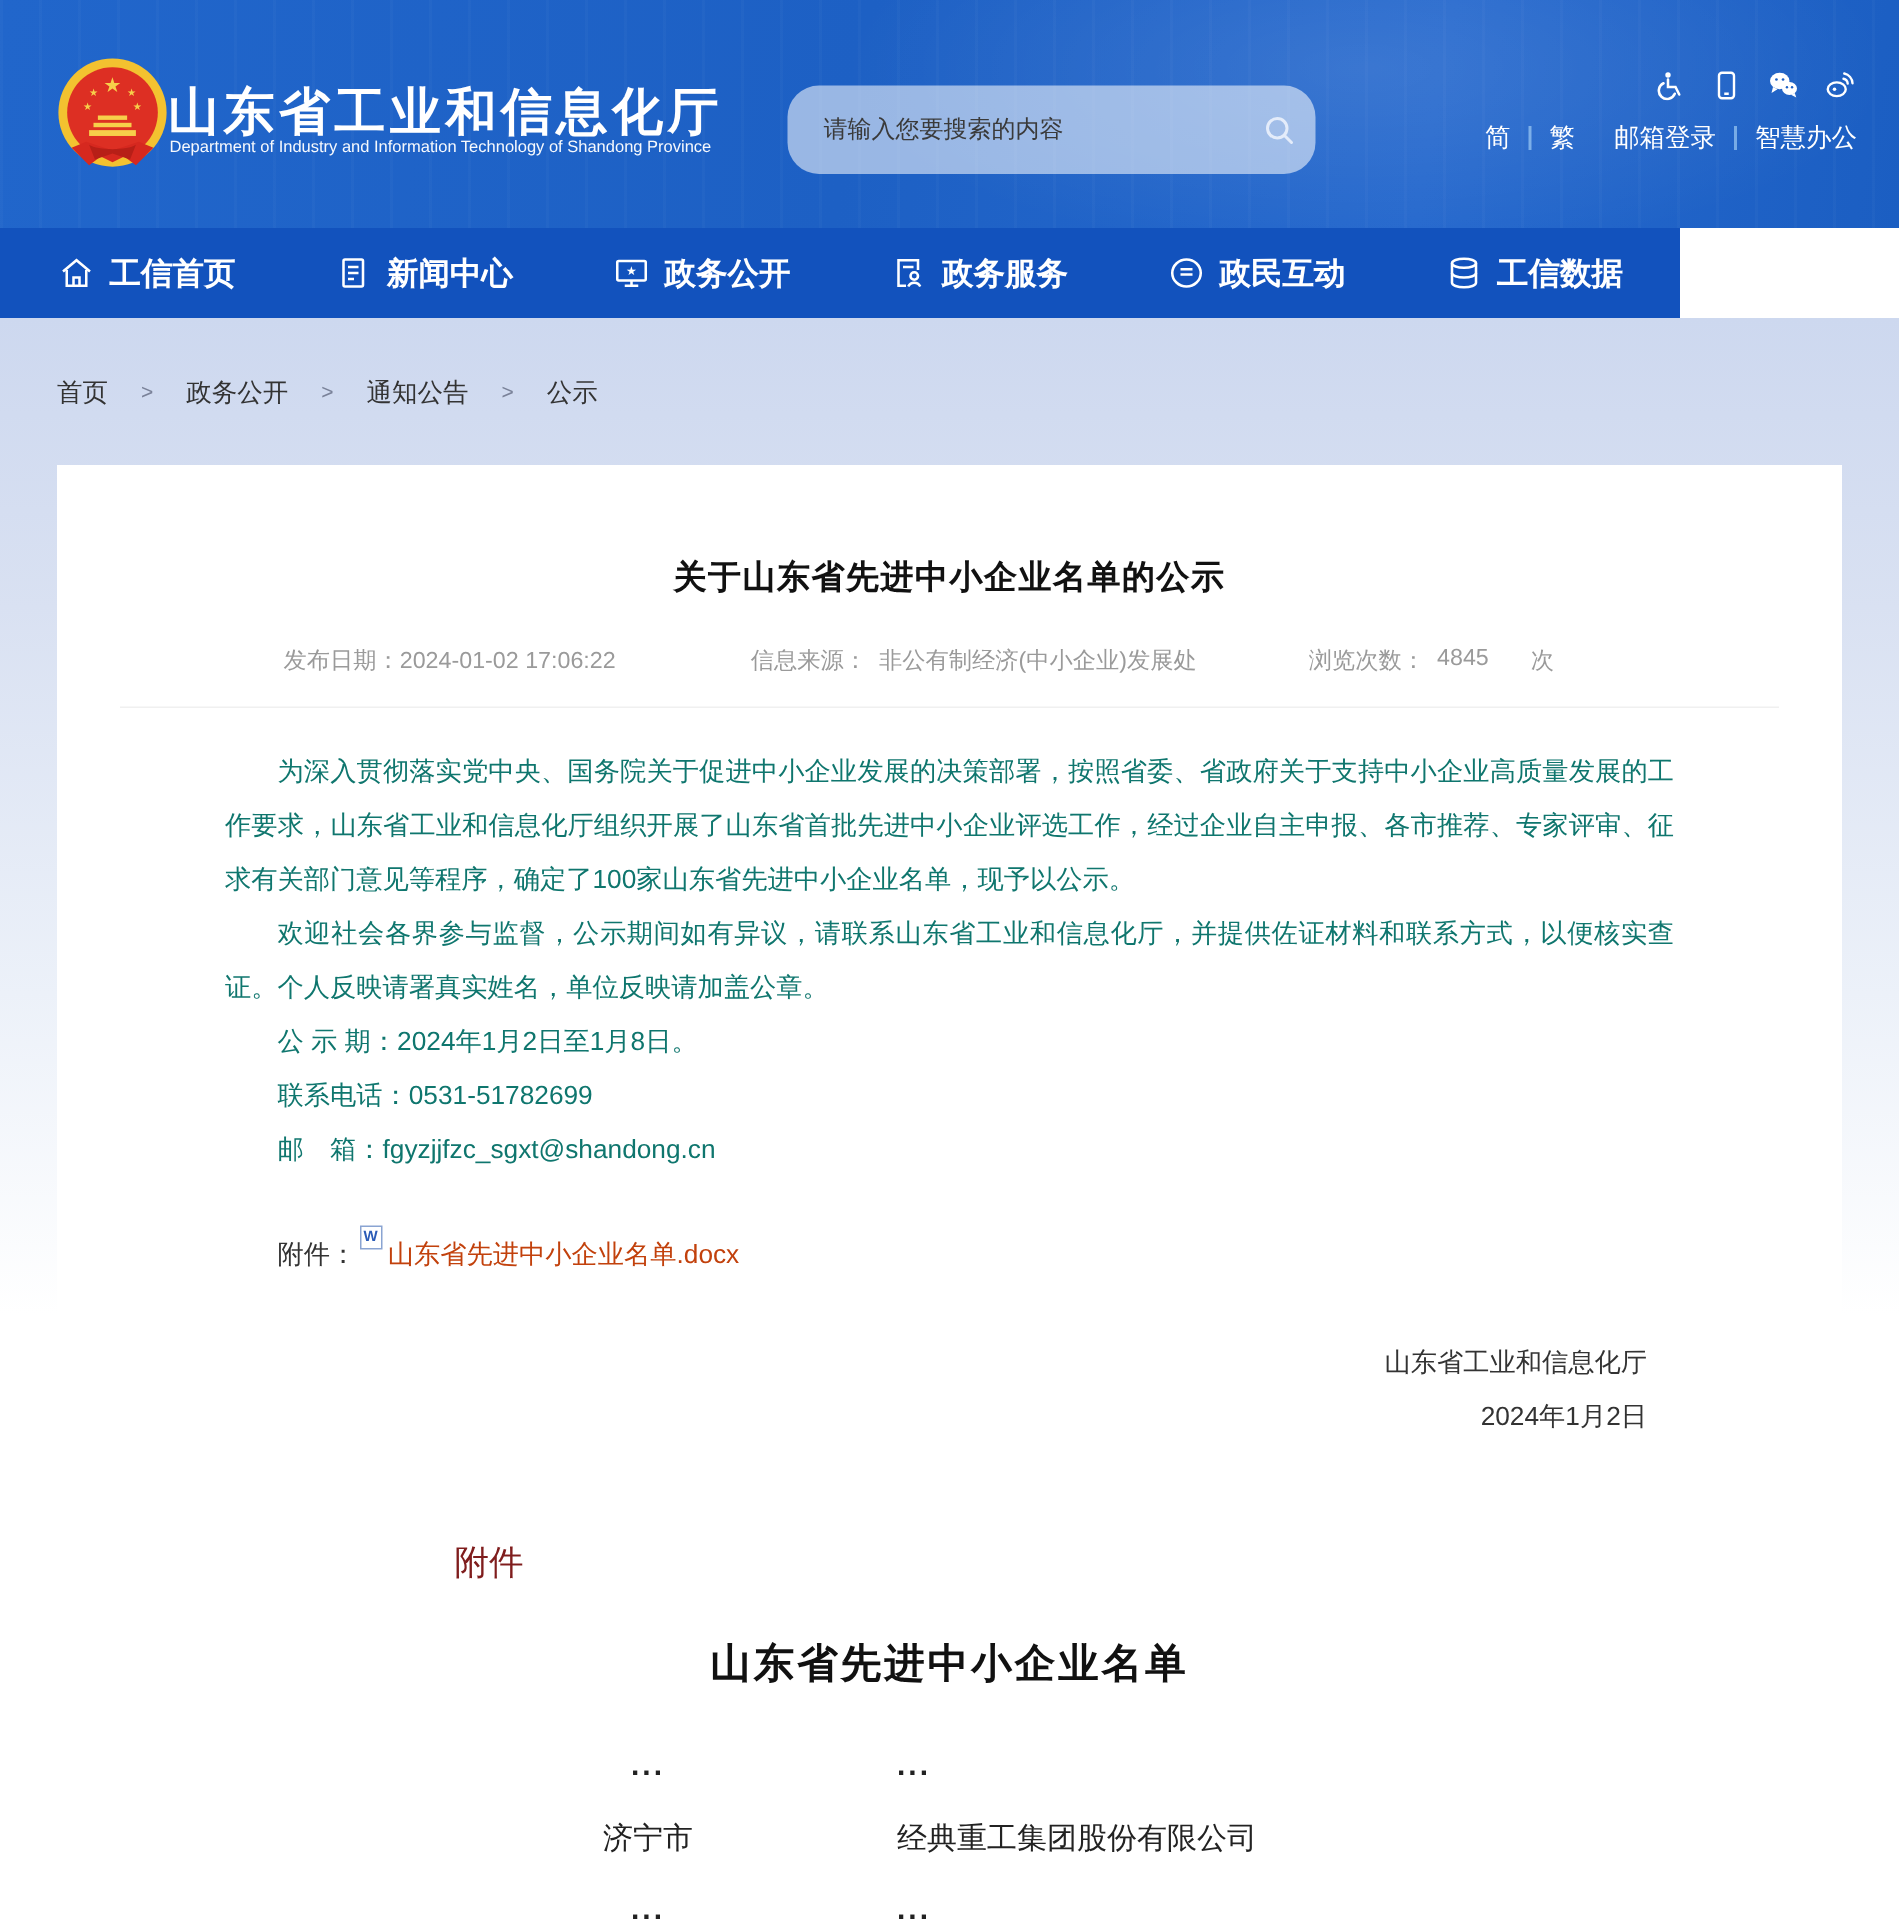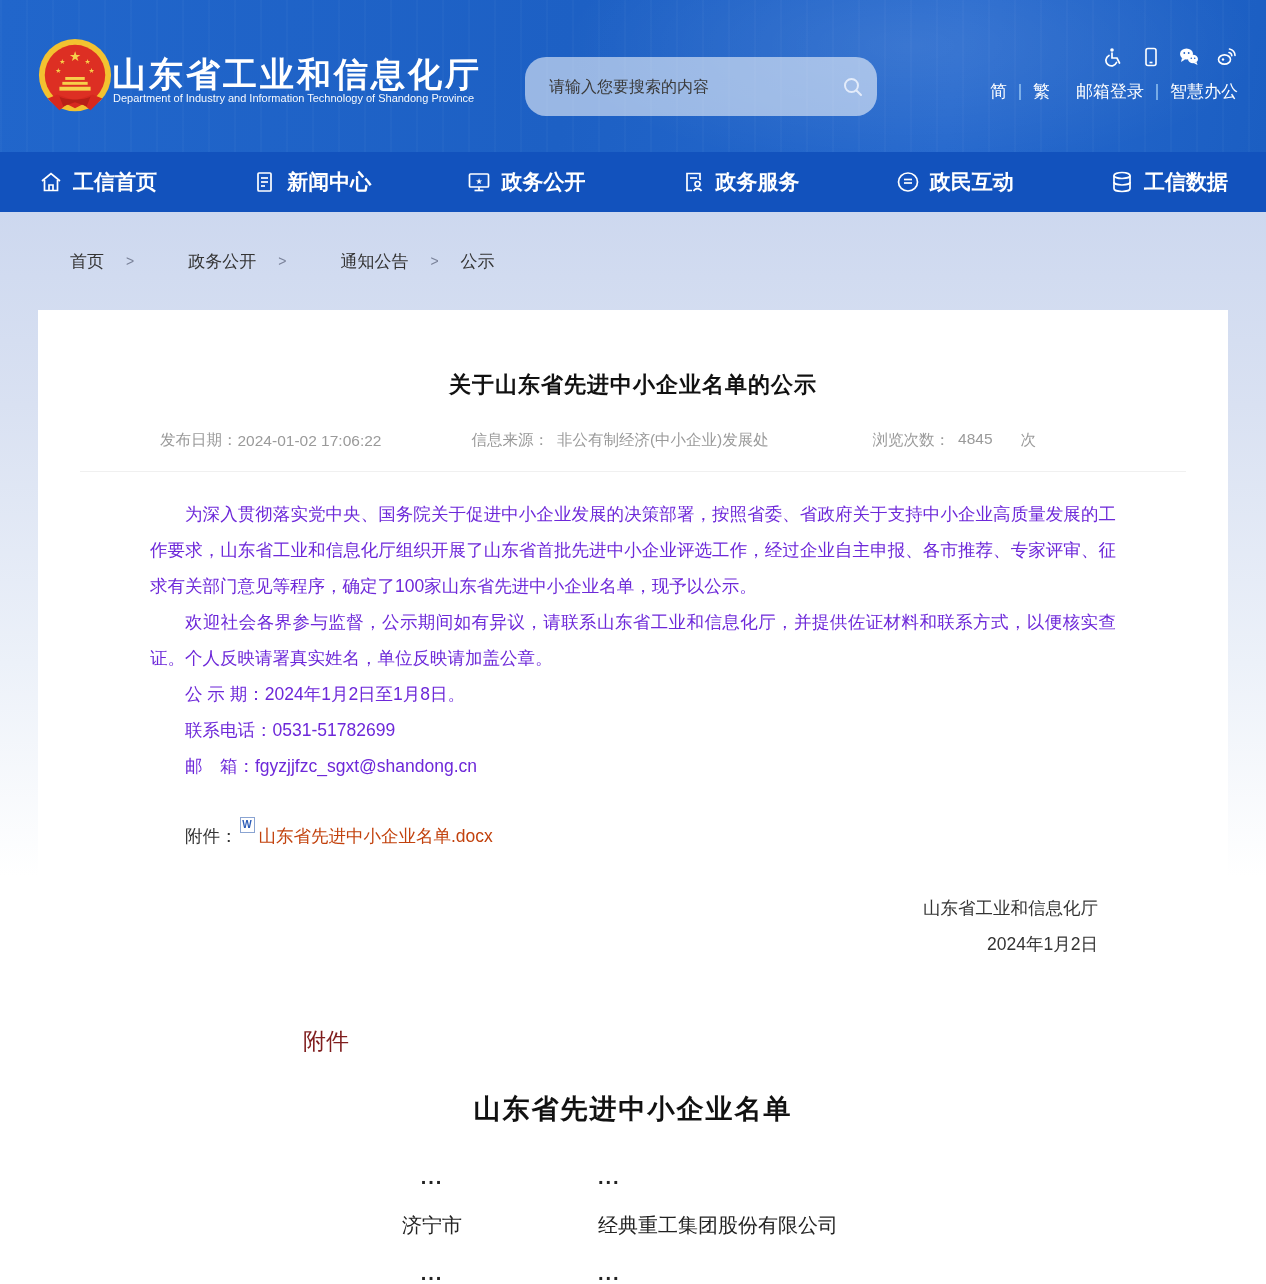--- a/index.html
+++ b/index.html
@@ -32,46 +32,46 @@
 
   .top-icons { position:absolute; right:28px; top:46px; z-index:2; display:flex; gap:16px; align-items:center; }
   .top-icons .ticon { width:22px; height:22px; display:inline-flex; align-items:center; justify-content:center; }
   .top-links { position:absolute; right:28px; top:80px; z-index:2; display:flex; align-items:center;
     color:#fff; font-size:17px; white-space:nowrap; }
   .top-links .sep { width:2px; height:16px; background:rgba(190,230,255,.55); margin:0 12px; }
   .top-links .gap { width:26px; }
   .top-links span[data-interactable="true"] { cursor:pointer; }
 
   
-  .nav { position:absolute; top:152px; left:0; width:1266px; height:60px; background:#1252bd;
+  .nav { position:absolute; top:152px; left:0; width:1120px; height:60px; background:#1252bd;
     display:flex; justify-content:space-between; align-items:center; padding:0 38px; }
   .nav-item { display:flex; align-items:center; gap:9px; color:#fff; font-size:21px; font-weight:bold; cursor:pointer; }
   .nav-item svg { display:block; }
 
   
   .main-bg { position:absolute; top:212px; left:0; width:1266px; height:1072px;
     background:linear-gradient(180deg,#cdd8ef 0%, #d9e1f2 18%, #ecf1f9 42%, #ffffff 62%); }
 
   
   .breadcrumb { position:absolute; top:212px; left:38px; height:98px; display:flex; align-items:center;
     font-size:17px; color:#333; }
-  .breadcrumb .crumb { cursor:pointer;margin-left:32px; }
+  .breadcrumb .crumb { cursor:pointer; }
   .breadcrumb .bc-sep { color:#7a8299; margin:0 22px; font-size:14px; }
 
   
   .card { position:absolute; top:310px; left:38px; width:1190px; height:974px; background:#fff; }
   .article-title { margin-top:60px; text-align:center; font-size:22px; font-weight:bold; color:#111;
     letter-spacing:1px; }
   .meta { margin:30px 42px 0; padding:0 0 20px; display:flex; align-items:center;
     color:#9a9a9a; font-size:15.5px; border-bottom:1px solid #f0f0f0; }
   .meta .m-src { margin-left:90px; }
   .meta .m-unit { margin-left:28px; }
   .meta .m-views-wrap { margin-left:auto; display:flex; }
 
-  .body-text { padding:24px 112px 0; font-size:17.5px; line-height:36px; color:#6d28d9; text-align:justify; }
+  .body-text { padding:24px 112px 0; font-size:17.5px; line-height:36px; color:#0f766e; text-align:justify; }
   .body-text p { text-indent:2em; }
 
   .attach-line { padding:40px 112px 0; font-size:17.5px; color:#333; display:flex; }
   .attach-line .indent { display:inline-block; width:2em; }
   .doc-icon { display:inline-block; width:15px; height:16px; border:1px solid #8aa4d2; background:#fff;
     color:#2b5bb7; font-size:10px; font-weight:bold; text-align:center; line-height:14px;
     position:relative; top:-7px; margin:0 4px 0 2px; }
   .attach-link { color:#c2410c; cursor:pointer; text-decoration:none; }
 
   .signature { margin-top:42px; padding-right:130px; text-align:right; font-size:17.5px; color:#333; line-height:36px; }
@@ -228,21 +228,21 @@
     <span class="bc-sep" data-interactable="false">&gt;</span>
     <span class="crumb" data-interactable="true">通知公告</span>
     <span class="bc-sep" data-interactable="false">&gt;</span>
     <span data-interactable="false">公示</span>
   </div>
 
   <div class="card" data-interactable="false">
     <h1 class="article-title" data-interactable="false">关于山东省先进中小企业名单的公示</h1>
 
     <div class="meta" data-interactable="false">
-      <span data-interactable="false" style="margin-left:80px;font-family:Liberation Mono, monospace;">发布日期：</span>
+      <span data-interactable="false" style="margin-left:109px;font-family:Liberation Mono, monospace;">发布日期：</span>
       <span data-interactable="false">2024-01-02 17:06:22</span>
       <span class="m-src" data-interactable="false">信息来源：</span>
       <span data-interactable="false" style="margin-left:8px;">非公有制经济(中小企业)发展处</span>
       <span class="m-views-wrap" style="margin-right:150px;">
         <span data-interactable="false">浏览次数：</span>
         <span data-interactable="false" style="margin-left:8px;">4845</span>
         <span class="m-unit" data-interactable="false">次</span>
       </span>
     </div>
 

